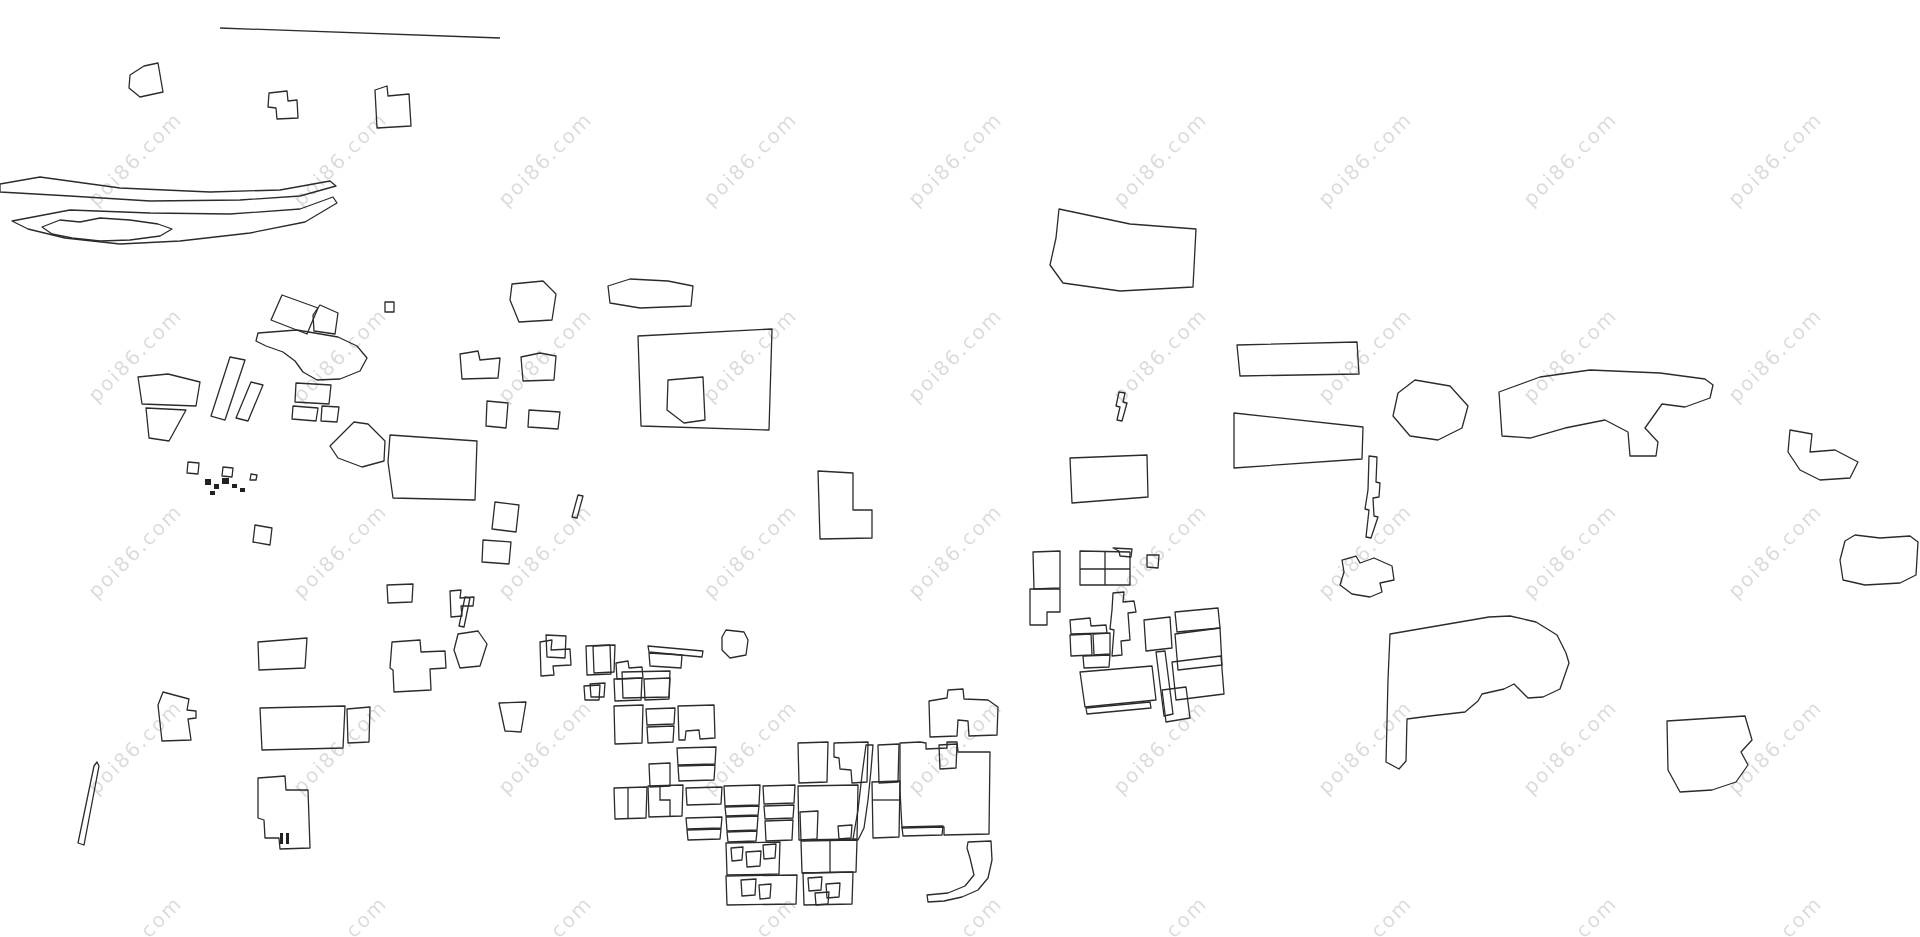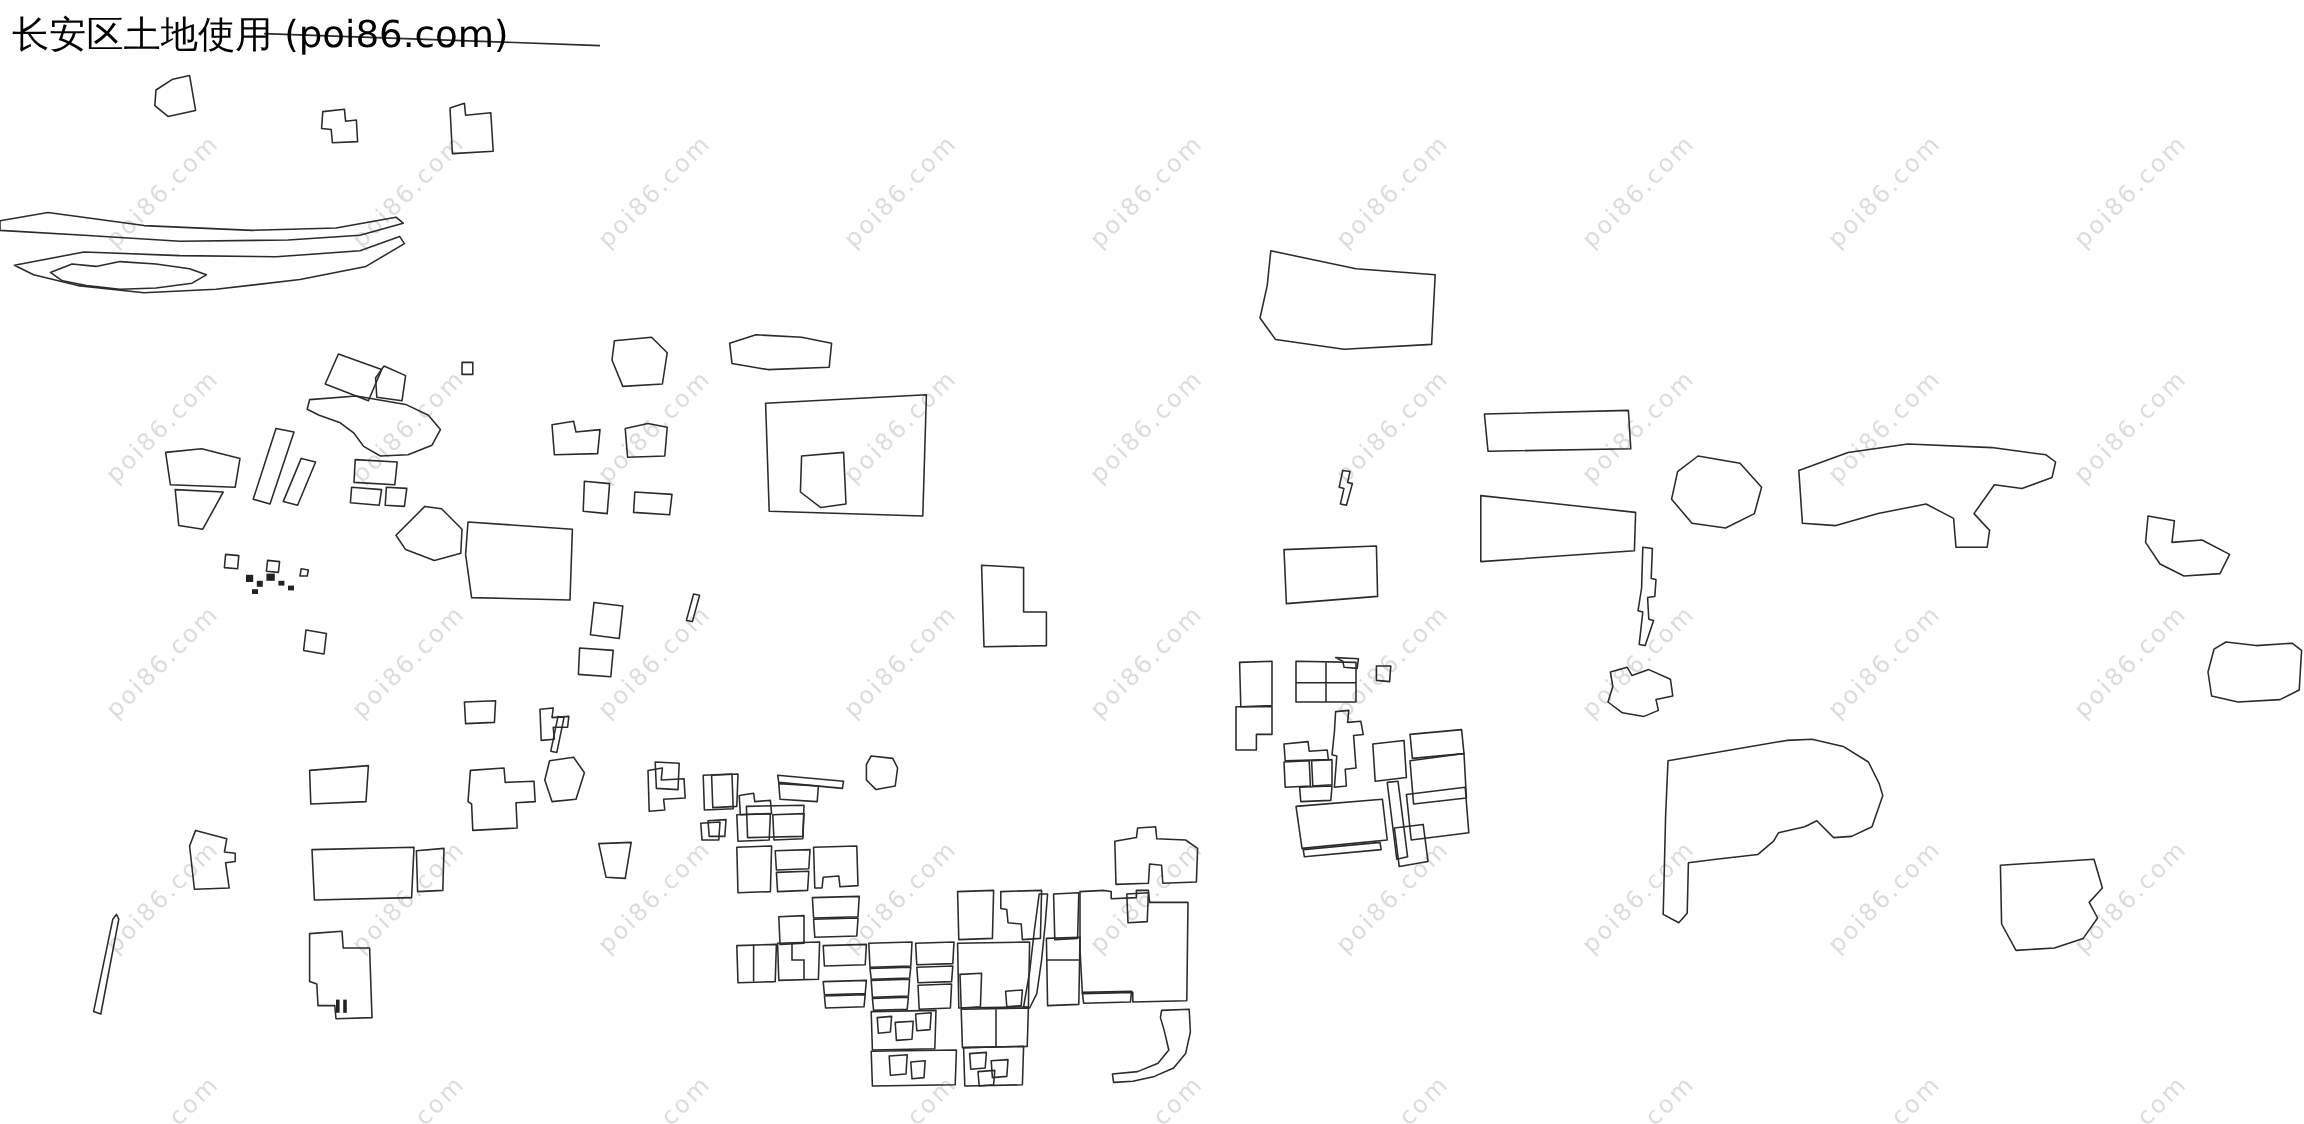--- a/index.html
+++ b/index.html
@@ -243,14 +243,13 @@
       <polygon fill="none" stroke="#2b2b2b" stroke-width="1.3" stroke-linejoin="round" points="726,876 797,875 796,904 727,905"></polygon>
       <polygon fill="none" stroke="#2b2b2b" stroke-width="1.3" stroke-linejoin="round" points="741,880 756,879 755,895 742,896"></polygon>
       <polygon fill="none" stroke="#2b2b2b" stroke-width="1.3" stroke-linejoin="round" points="759,885 771,884 770,898 760,899"></polygon>
       <polygon fill="none" stroke="#2b2b2b" stroke-width="1.3" stroke-linejoin="round" points="801,841 857,840 856,872 802,873"></polygon>
       <polyline fill="none" stroke="#2b2b2b" stroke-width="1.3" points="830,841 830,872"></polyline>
       <polygon fill="none" stroke="#2b2b2b" stroke-width="1.3" stroke-linejoin="round" points="803,873 853,872 852,904 804,905"></polygon>
       <polygon fill="none" stroke="#2b2b2b" stroke-width="1.3" stroke-linejoin="round" points="808,878 822,877 821,890 809,891"></polygon>
       <polygon fill="none" stroke="#2b2b2b" stroke-width="1.3" stroke-linejoin="round" points="826,884 840,883 839,897 827,898"></polygon>
       <polygon fill="none" stroke="#2b2b2b" stroke-width="1.3" stroke-linejoin="round" points="815,893 829,892 828,904 816,905"></polygon>
     </svg>
-  <div id="page-title">长安区土地使用 (poi86.com)</div>
 </div>
 
 </body></html>

